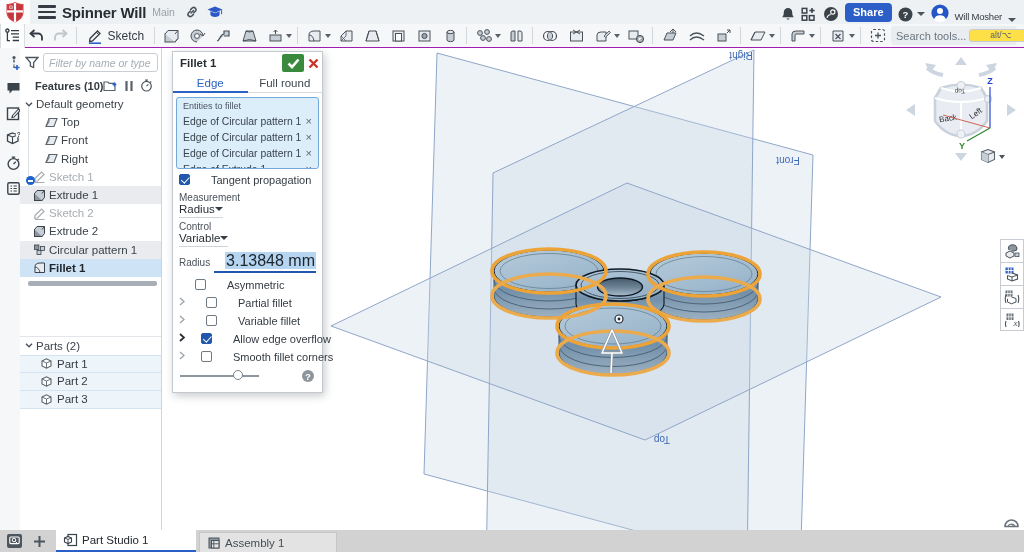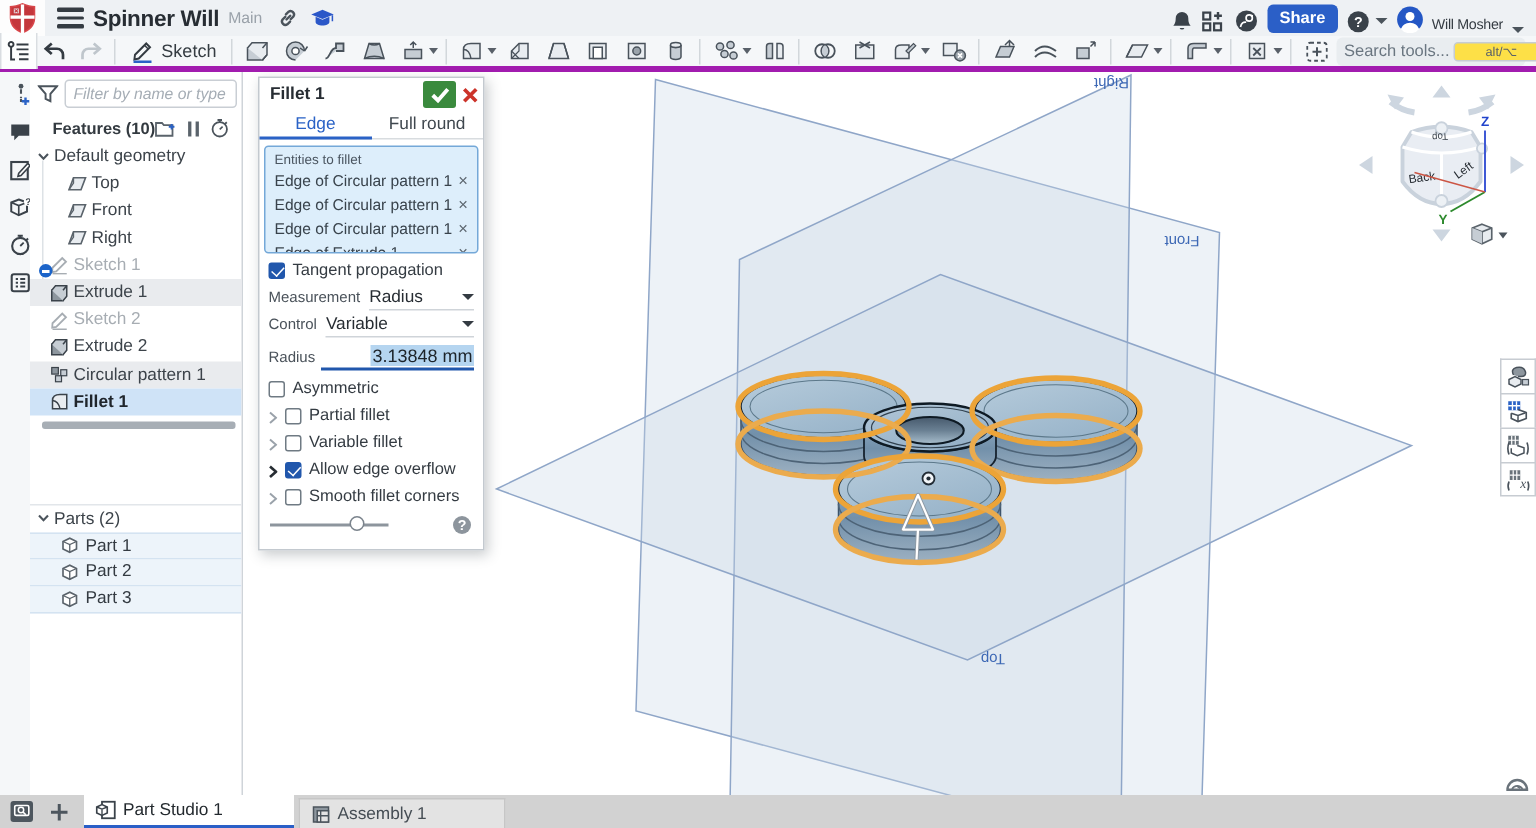--- a/index.html
+++ b/index.html
@@ -14,21 +14,21 @@
   .hamburger span { display:block; height:2.6px; background:#343b42; border-radius:1px; }
   .doc-title { margin-left:6px; font-size:15px; font-weight:bold; color:#272d33; letter-spacing:-0.2px; }
   .doc-branch { margin-left:6px; font-size:10.5px; color:#99a1a9; }
   .title-icons { display:flex; align-items:center; gap:8px; margin-left:10px; }
   .topbar-right { margin-left:auto; display:flex; align-items:flex-end; gap:6px; padding-right:8px; }
   .share-btn { background:#2b5fc7; color:#fff; font-size:11px; font-weight:bold; padding:3px 8px 4px; border-radius:4px; cursor:pointer; }
   .user-name { font-size:9.5px; color:#343b42; letter-spacing:-0.2px; }
   .caret { width:0; height:0; border-left:4px solid transparent; border-right:4px solid transparent; border-top:4.5px solid #4b545c; display:inline-block; }
 
   
-  .toolbar { position:absolute; left:0; top:24px; width:1024px; height:24px; background:#f5f7f9; border-bottom:4px solid #a21caf; display:flex; align-items:center; }
+  .toolbar { position:absolute; left:0; top:24px; width:1024px; height:24px; background:#f5f7f9; border-bottom:1px solid #a21caf; display:flex; align-items:center; }
   .panel-toggle { width:33px; height:24px; background:#fdfefe; border-right:1px solid #d9dde1; border-left:1px solid #d9dde1; display:flex; align-items:center; justify-content:center; }
   .tb-btn { height:22px; padding:0 4.5px; display:flex; align-items:center; justify-content:center; cursor:pointer; border-radius:2px; }
   .tb-caret { width:0; height:0; border-left:3.5px solid transparent; border-right:3.5px solid transparent; border-top:4px solid #596069; margin:0 2px 0 -2px; }
   .tb-divider { width:1px; height:17px; background:#d2d7db; margin:0 3px; }
   .sketch-btn { display:flex; align-items:center; gap:5px; padding:0 7px; height:22px; cursor:pointer; }
   .sketch-label { font-size:12px; color:#353c42; }
   .search-tools { margin-left:auto; margin-right:7px; width:126px; height:19px; background:#e9edf0; border-radius:4px; display:flex; align-items:center; padding:0 5px; cursor:text; white-space:nowrap; flex:none; }
   .search-tools .st-text { font-size:11px; color:#6a7680; flex:1; white-space:nowrap; }
   .kbd { background:#fde047; border:1px solid #c6ccd2; border-radius:3px; font-size:8.5px; color:#596069; padding:0px 20px; margin-left:3px; line-height:11px; white-space:nowrap; flex:none; }
 
@@ -79,35 +79,35 @@
   .dlg-tabs { height:19px; display:flex; border-bottom:1px solid #d8dcdf; }
   .dlg-tab { flex:1; display:flex; align-items:center; justify-content:center; font-size:11.5px; color:#3f474e; cursor:pointer; position:relative; }
   .dlg-tab.active { color:#2a62c6; }
   .dlg-tab.active::after { content:""; position:absolute; left:0; right:0; bottom:-1px; height:2.5px; background:#2a62c6; }
   .entities-box { margin:4px 3px 0 3px; height:72px; background:#ddeefb; border:1px solid #74a8d8; border-radius:3px; overflow:hidden; padding:2px 0 0 0; }
   .entities-label { font-size:9px; color:#4a5560; padding:1px 0 2px 6px; }
   .entity-row { height:16px; display:flex; align-items:center; font-size:10.4px; color:#39434c; padding:0 6px; }
   .entity-row .e-label { flex:1; white-space:nowrap; overflow:hidden; }
   .entity-x { color:#5c666f; font-size:11px; cursor:pointer; line-height:10px; }
   .dlg-body { padding:5px 6px 0 6px; }
-  .chk-row { display:flex; align-items:flex-end; margin-bottom:6px; }
+  .chk-row { display:flex; align-items:flex-start; margin-bottom:6px;gap:16px; }
   .chk-row .chevron-sm { width:11px; font-size:10px; color:#9aa2aa; display:flex; }
   .chk-row .chevron-sm.dark { color:#272d33; font-weight:bold; font-size:11px; }
   .checkbox { width:11px; height:11px; border:1.4px solid #6f7a83; border-radius:2px; background:#fff; margin-right:5px; position:relative; flex:none; }
   .checkbox.checked { background:#2157ac; border-color:#2157ac; }
   .checkbox.checked::after { content:""; position:absolute; left:2.6px; top:0.4px; width:3.5px; height:6.5px; border:solid #fff; border-width:0 1.8px 1.8px 0; transform:rotate(42deg); }
   .chk-label { font-size:11px; color:#343b42; white-space:nowrap; }
-  .select-row { display:flex; align-items:baseline; margin-bottom:3px; }
+  .select-row { display:flex; align-items:baseline; margin-bottom:3px;flex-direction:column; }
   .select-label { font-size:10px; color:#4a525a; margin-right:6px; }
   .select-value-wrap { flex:1; display:flex; align-items:center; border-bottom:1px solid #cfd4d9; padding-bottom:2px; cursor:pointer; }
   .select-value { font-size:11.5px; color:#272d33; flex:1; }
   .num-row { display:flex; align-items:baseline; margin:5px 0 6px; }
   .num-label { font-size:10px; color:#4a525a; margin-right:4px; }
   .num-field { flex:1; border-bottom:2px solid #2157ac; text-align:right; padding-bottom:1px; cursor:text; }
-  .num-value { font-size:12px; color:#1d242a; background:#b5d5f0; padding:0 1px; }
+  .num-value { font-size:16px; color:#1d242a; background:#b5d5f0; padding:0 1px; }
   .slider-row { display:flex; align-items:center; margin:7px 2px 10px 0; }
   .slider-track { position:relative; width:79px; height:2px; background:#8d959d; margin-left:1px; }
   .slider-handle { position:absolute; left:53px; top:-5px; width:10px; height:10px; background:#fff; border:1.4px solid #7a838c; border-radius:50%; cursor:grab; }
   .help-q { margin-left:auto; width:12px; height:12px; border-radius:50%; color:#fff; background:#8d959d; font-size:9.5px; font-weight:bold; display:flex; align-items:center; justify-content:center; cursor:pointer; }
 
   
   .bottombar { position:absolute; left:0; top:530px; width:1024px; height:22px; background:#d2d2d2; display:flex; align-items:stretch; }
   .bb-search { width:15px; height:14px; margin:4px 0 0 7px; background:#4d565e; border-radius:2px; display:flex; align-items:center; justify-content:center; cursor:pointer; flex:none; }
   .bb-plus { width:26px; display:flex; align-items:center; justify-content:center; cursor:pointer; flex:none; margin-left:4px; }
   .tab { display:flex; align-items:center; padding:0 14px 0 7px; font-size:11.5px; cursor:pointer; position:relative; gap:4px; }

